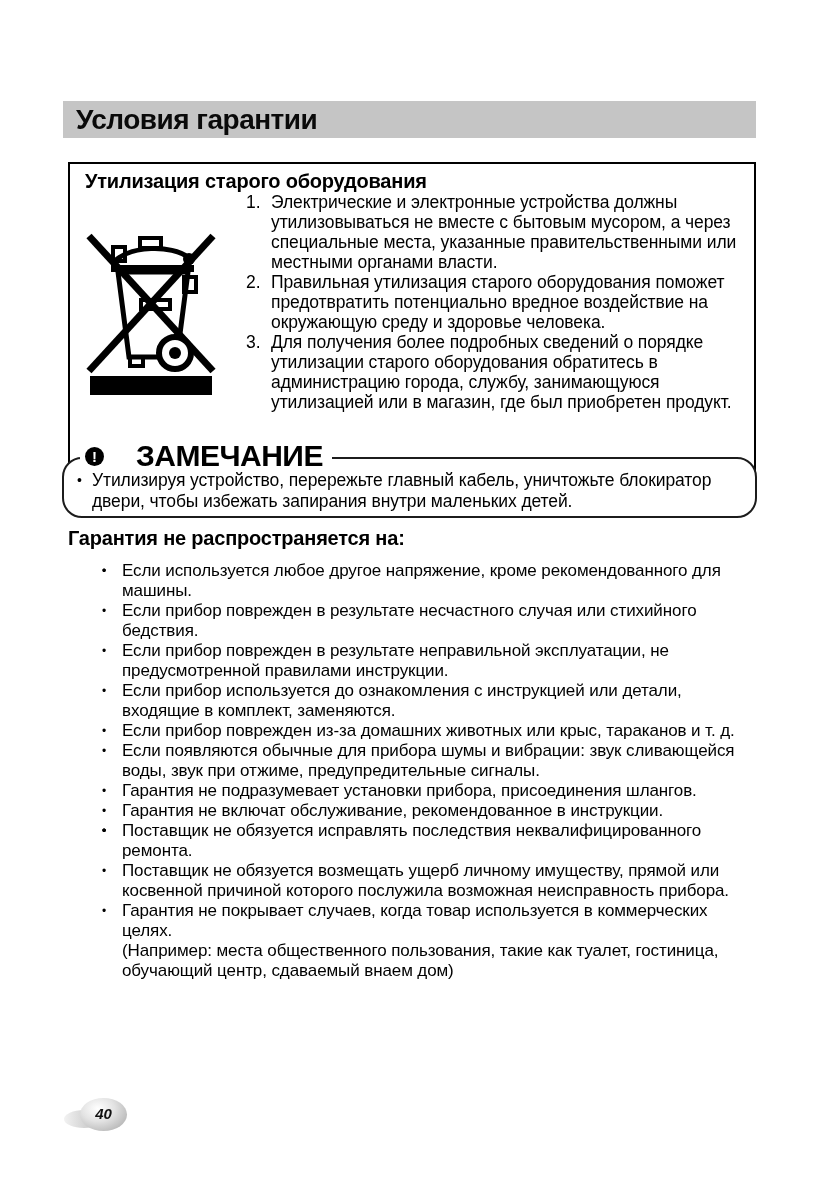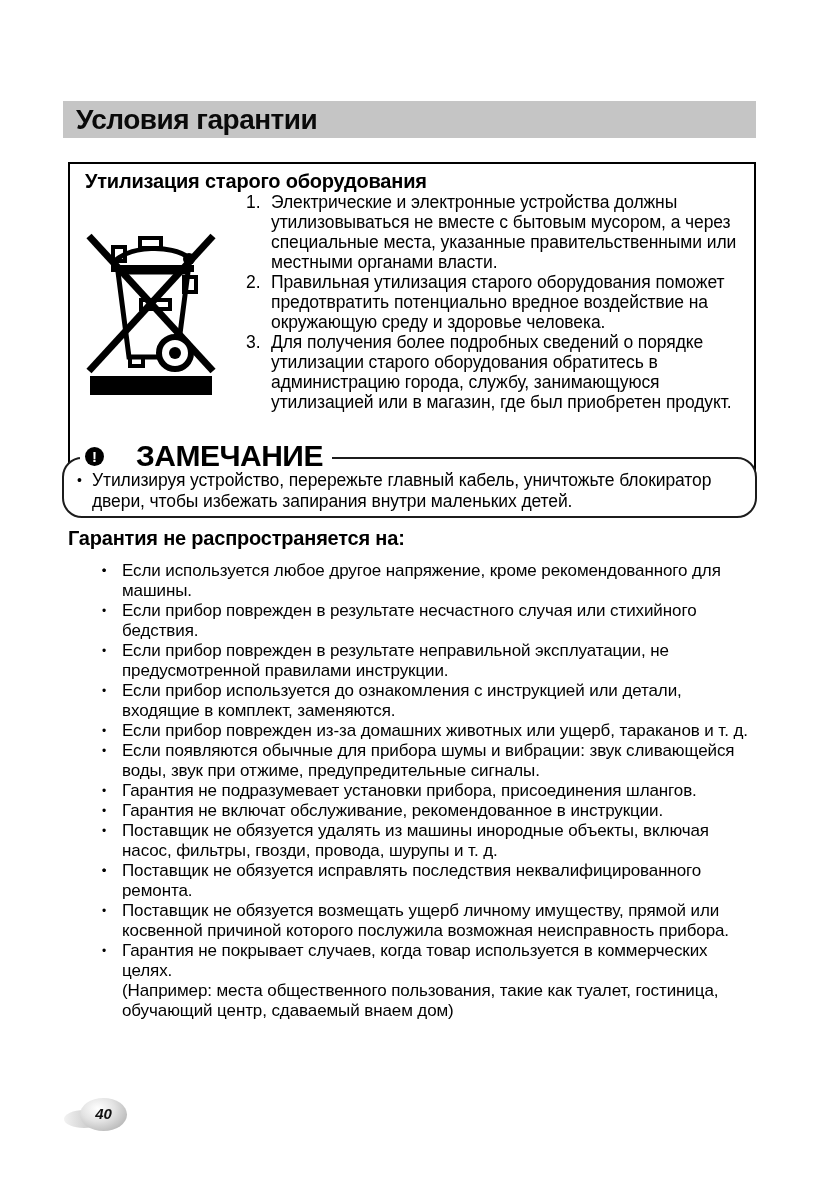--- a/index.html
+++ b/index.html
@@ -186,41 +186,40 @@
         <span class="txt">Если прибор поврежден в результате неправильной эксплуатации, не предусмотренной правилами инструкции.</span>
       </li>
 
       <li>
         <span class="bullet">•</span>
         <span class="txt">Если прибор используется до ознакомления с инструкцией или детали, входящие в комплект, заменяются.</span>
       </li>
 
       <li>
         <span class="bullet">•</span>
-        <span class="txt">Если прибор поврежден из-за домашних животных или ущерб, тараканов и т. д.</span>
+        <span class="txt">Если прибор поврежден из-за домашних животных или крыс, тараканов и т. д.</span>
       </li>
 
       <li>
         <span class="bullet">•</span>
         <span class="txt">Если появляются обычные для прибора шумы и вибрации: звук сливающейся воды, звук при отжиме, предупредительные сигналы.</span>
       </li>
 
       <li>
         <span class="bullet">•</span>
         <span class="txt">Гарантия не подразумевает установки прибора, присоединения шлангов.</span>
       </li>
 
       <li>
         <span class="bullet">•</span>
         <span class="txt">Гарантия не включат обслуживание, рекомендованное в инструкции.</span>
       </li>
 
       <li>
         <span class="bullet">•</span>
-        <span class="txt">Поставщик не обязуется удалять из машины инородные объекты, включая насос, фильтры, гвозди, провода, шурупы и т. д.</span>
       </li>
 
       <li>
         <span class="bullet">•</span>
       </li>
 
       <li>
         <span class="bullet">•</span>
         <span class="txt">Поставщик не обязуется исправлять последствия неквалифицированного ремонта.</span>
       </li>

